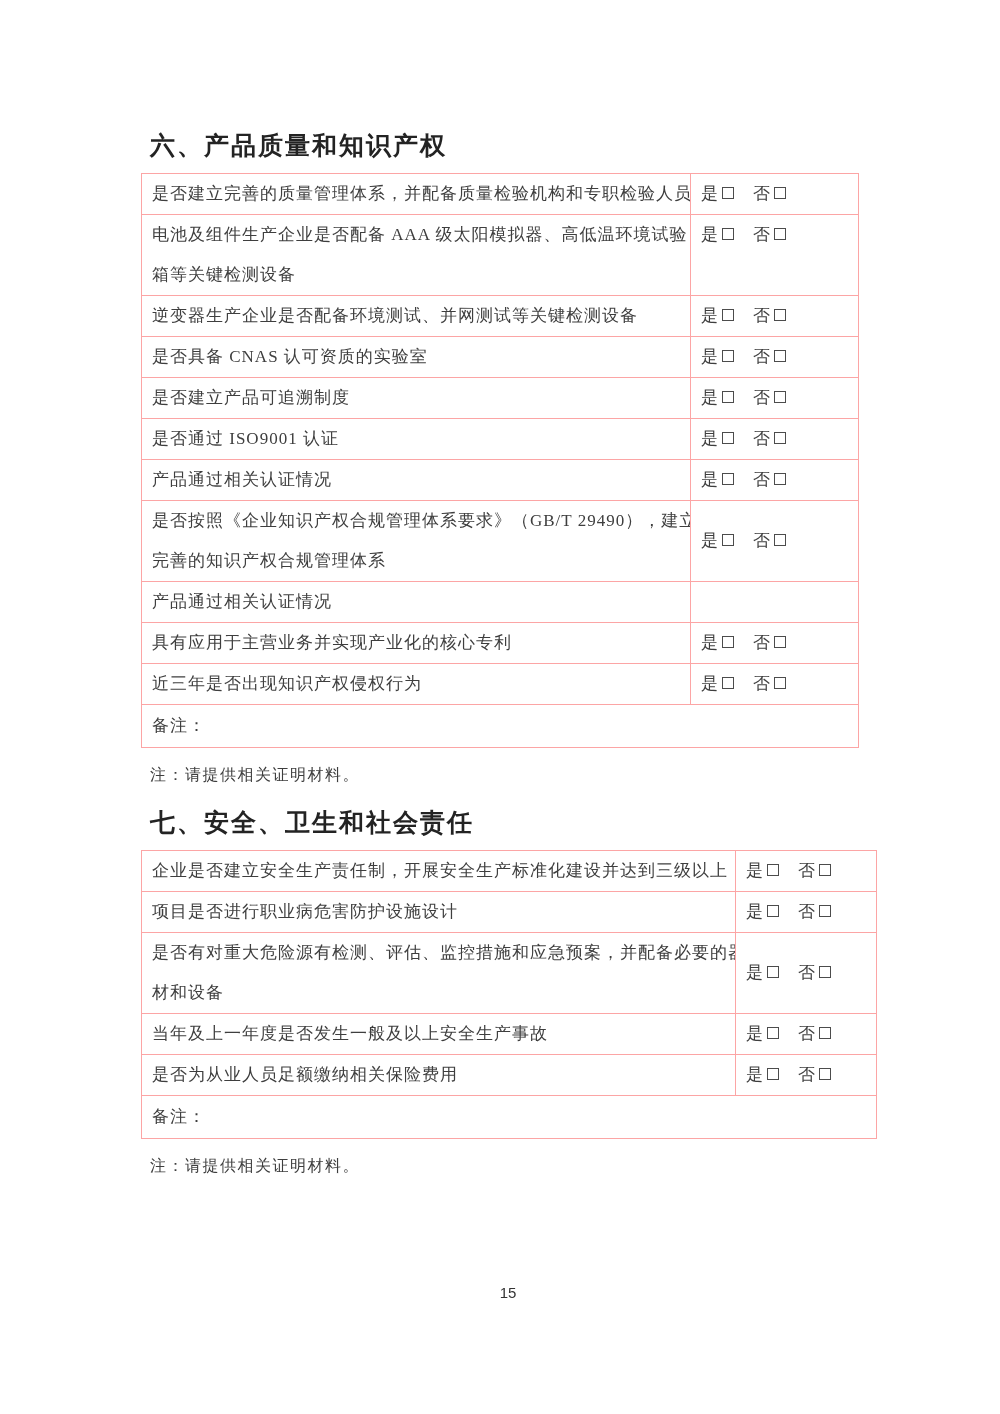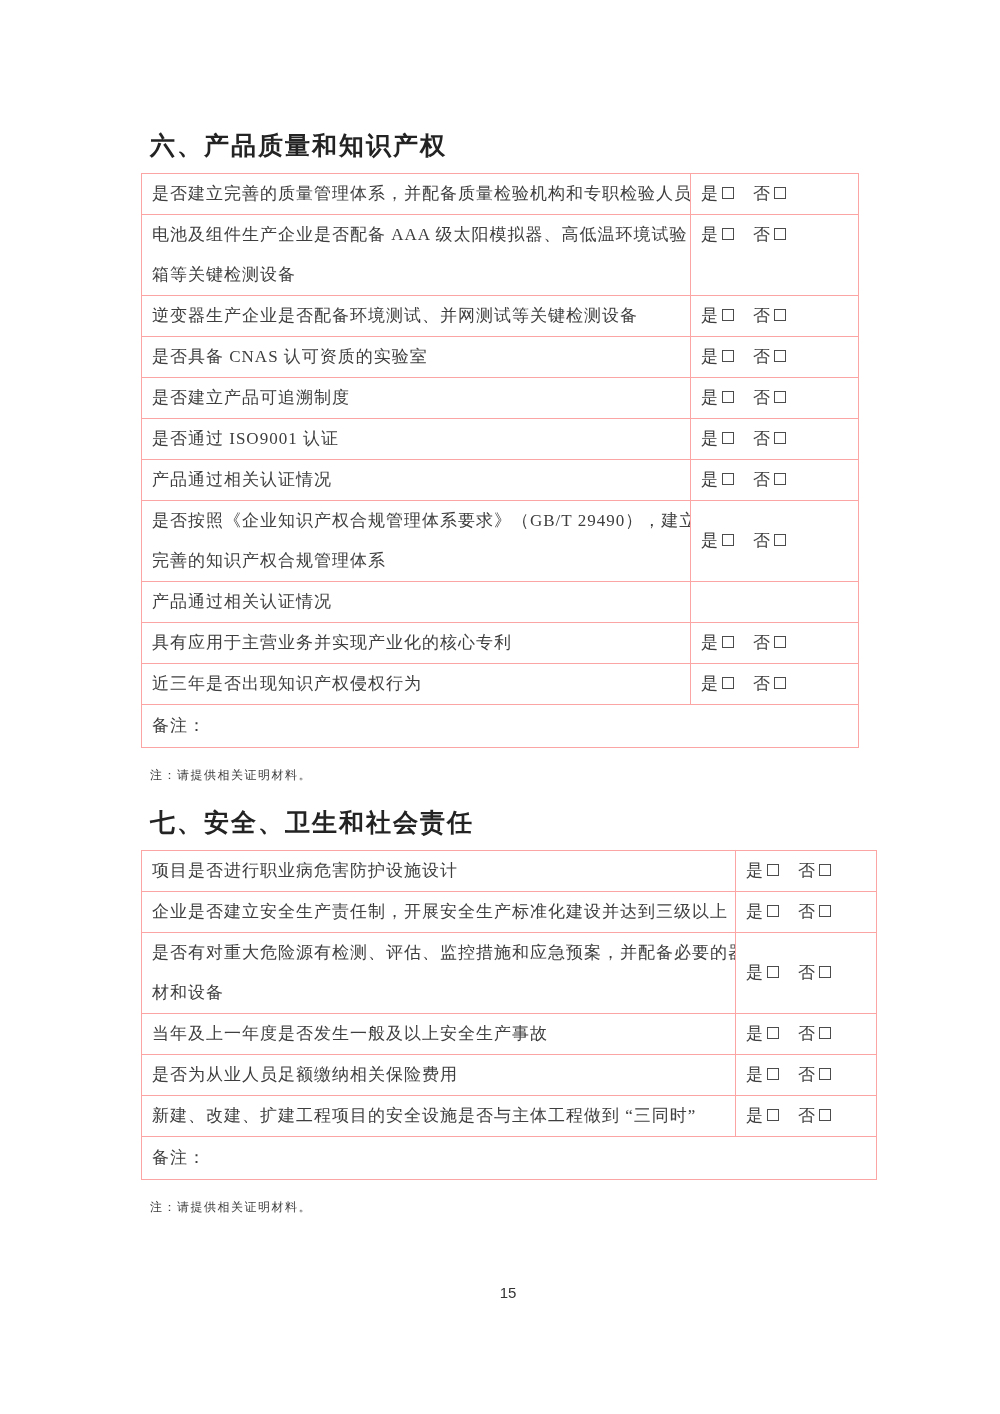--- a/index.html
+++ b/index.html
@@ -50,21 +50,21 @@
   .cb {
     display:inline-block;
     width:10px; height:10px;
     border:1px solid #4c4c4c;
     margin-left:3px;
     background:#ffffff;
   }
   .no-label { margin-left:19px; }
   td.remark { padding-left:10px; line-height:42px; }
   .note {
-    font-size:12px;
+    font-size:16px;
     letter-spacing:1.5px;
     color:#3e3e3e;
     margin:16px 0 0 9px;
     line-height:22px;
   }
   .page-number {
     position:absolute;
     left:16px; right:0;
     top:1284px;
     text-align:center;
@@ -165,52 +165,46 @@
   <section class="section-safety">
     <h2 class="section-heading">七、安全、卫生和社会责任</h2>
     <table class="qtable t2">
       <colgroup>
           <col class="c-q">
           <col class="c-a">
         </colgroup>
       <tbody>
           <tr class="h1row">
             <td class="q">
+              <div class="line">企业是否建立安全生产责任制，开展安全生产标准化建设并达到三级以上</div>
+            </td>
+            <td class="a"><span class="ans"><span class="yes-label">是</span><span class="cb"></span><span class="no-label">否</span><span class="cb"></span></span></td>
+          </tr>
+          <tr class="h1row">
+            <td class="q">
               <div class="line">项目是否进行职业病危害防护设施设计</div>
-            </td>
-            <td class="a"><span class="ans"><span class="yes-label">是</span><span class="cb"></span><span class="no-label">否</span><span class="cb"></span></span></td>
-          </tr>
-          <tr class="h1row">
-            <td class="q">
-              <div class="line">企业是否建立安全生产责任制，开展安全生产标准化建设并达到三级以上</div>
             </td>
             <td class="a"><span class="ans"><span class="yes-label">是</span><span class="cb"></span><span class="no-label">否</span><span class="cb"></span></span></td>
           </tr>
           <tr class="h2row">
             <td class="q">
               <div class="line">是否有对重大危险源有检测、评估、监控措施和应急预案，并配备必要的器</div>
               <div class="line">材和设备</div>
             </td>
             <td class="a"><span class="ans"><span class="yes-label">是</span><span class="cb"></span><span class="no-label">否</span><span class="cb"></span></span></td>
           </tr>
           <tr class="h1row">
             <td class="q">
               <div class="line">当年及上一年度是否发生一般及以上安全生产事故</div>
             </td>
             <td class="a"><span class="ans"><span class="yes-label">是</span><span class="cb"></span><span class="no-label">否</span><span class="cb"></span></span></td>
           </tr>
           <tr class="h1row">
             <td class="q">
               <div class="line">是否为从业人员足额缴纳相关保险费用</div>
-            </td>
-            <td class="a"><span class="ans"><span class="yes-label">是</span><span class="cb"></span><span class="no-label">否</span><span class="cb"></span></span></td>
-          </tr>
-          <tr class="h1row">
-            <td class="q">
-              <div class="line">新建、改建、扩建工程项目的安全设施是否与主体工程做到 “三同时”</div>
             </td>
             <td class="a"><span class="ans"><span class="yes-label">是</span><span class="cb"></span><span class="no-label">否</span><span class="cb"></span></span></td>
           </tr>
           <tr class="hr">
             <td colspan="2" class="remark">备注：</td>
           </tr>
         </tbody>
     </table>
     <p class="note">注：请提供相关证明材料。</p>
   </section>

